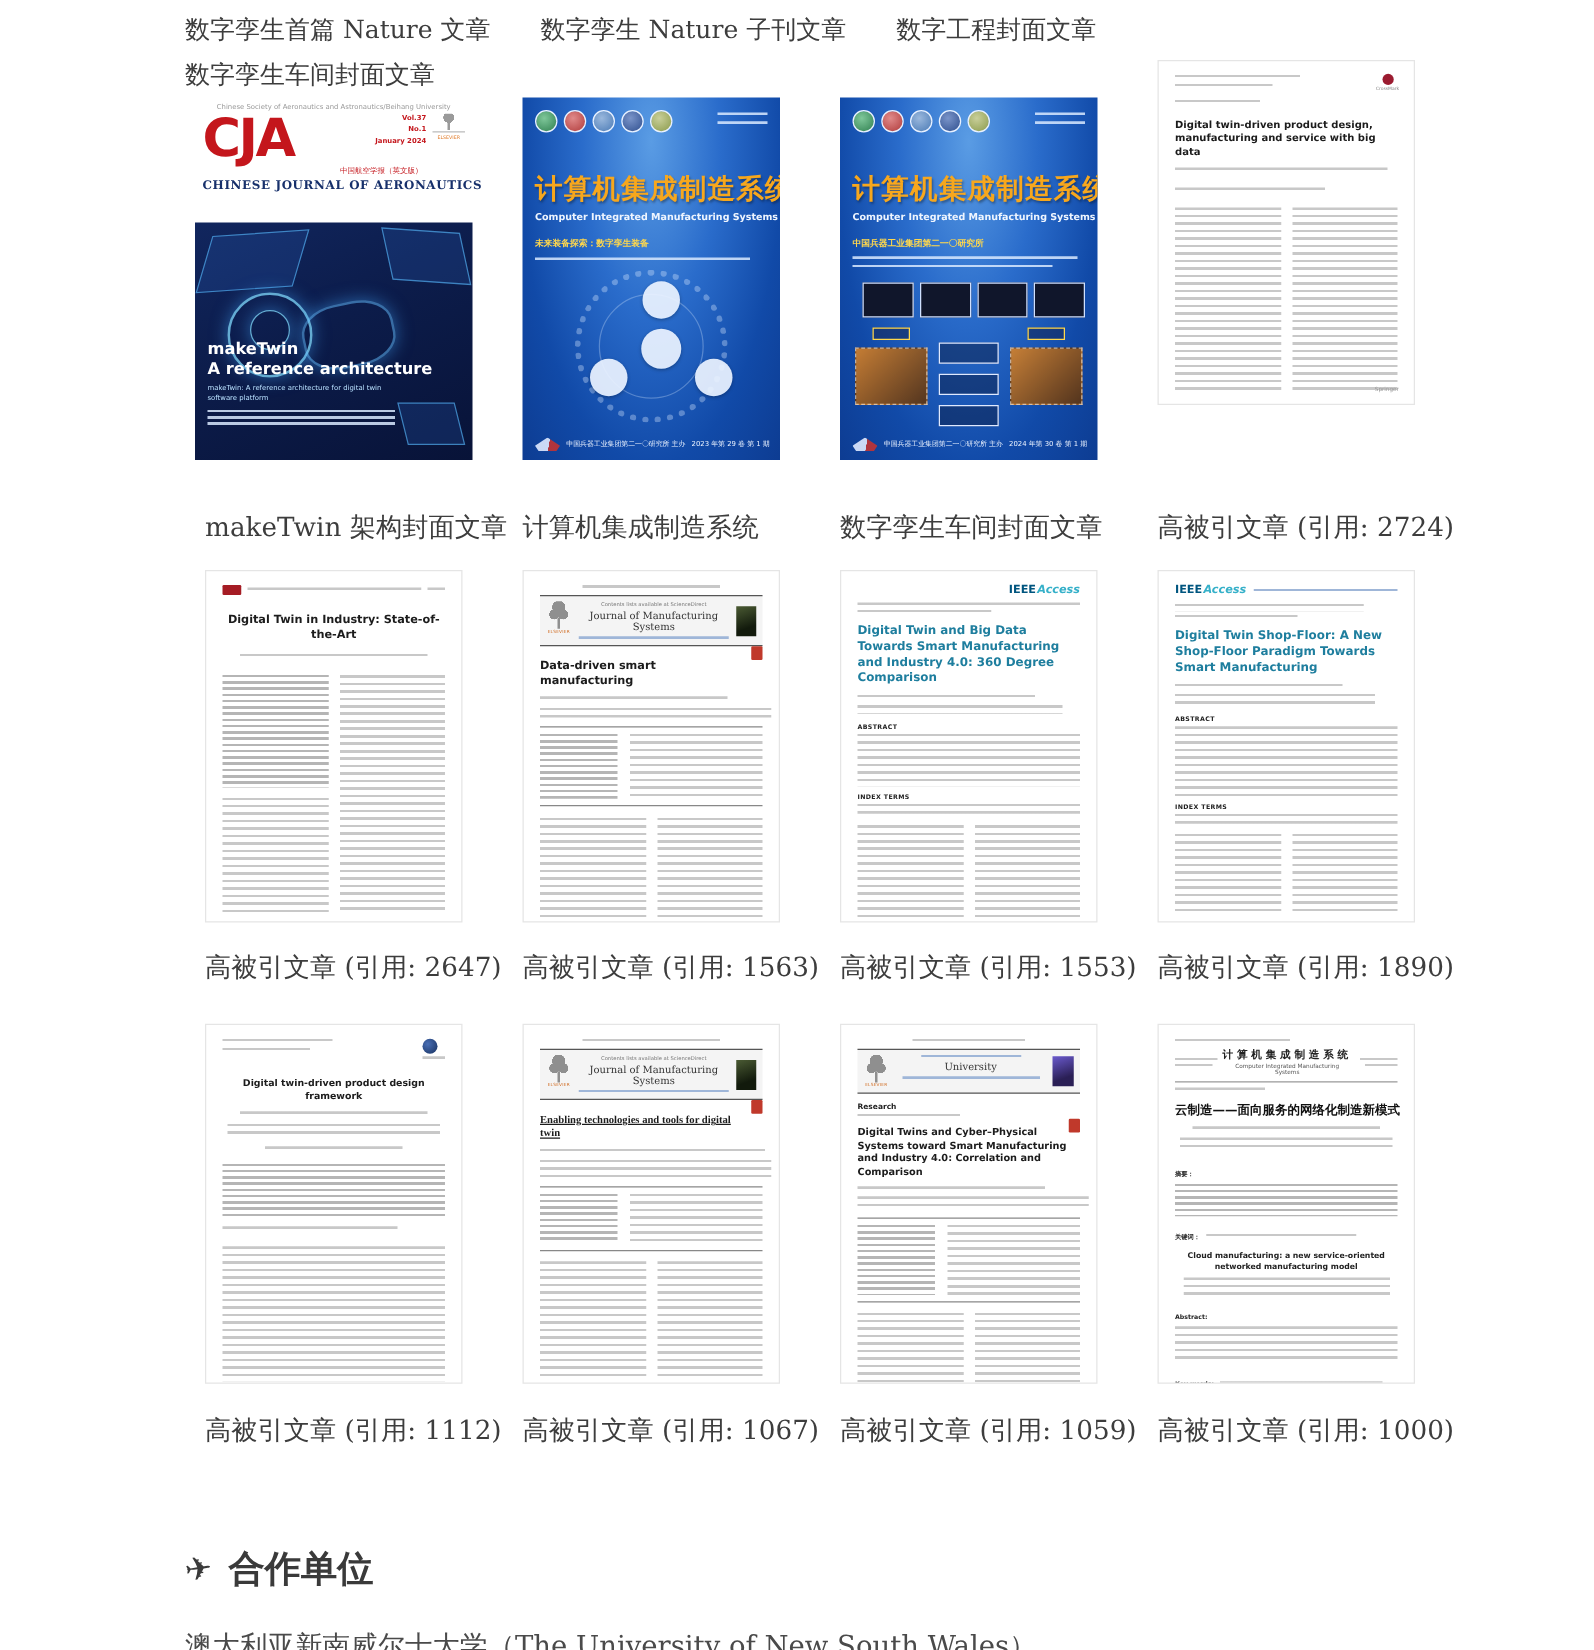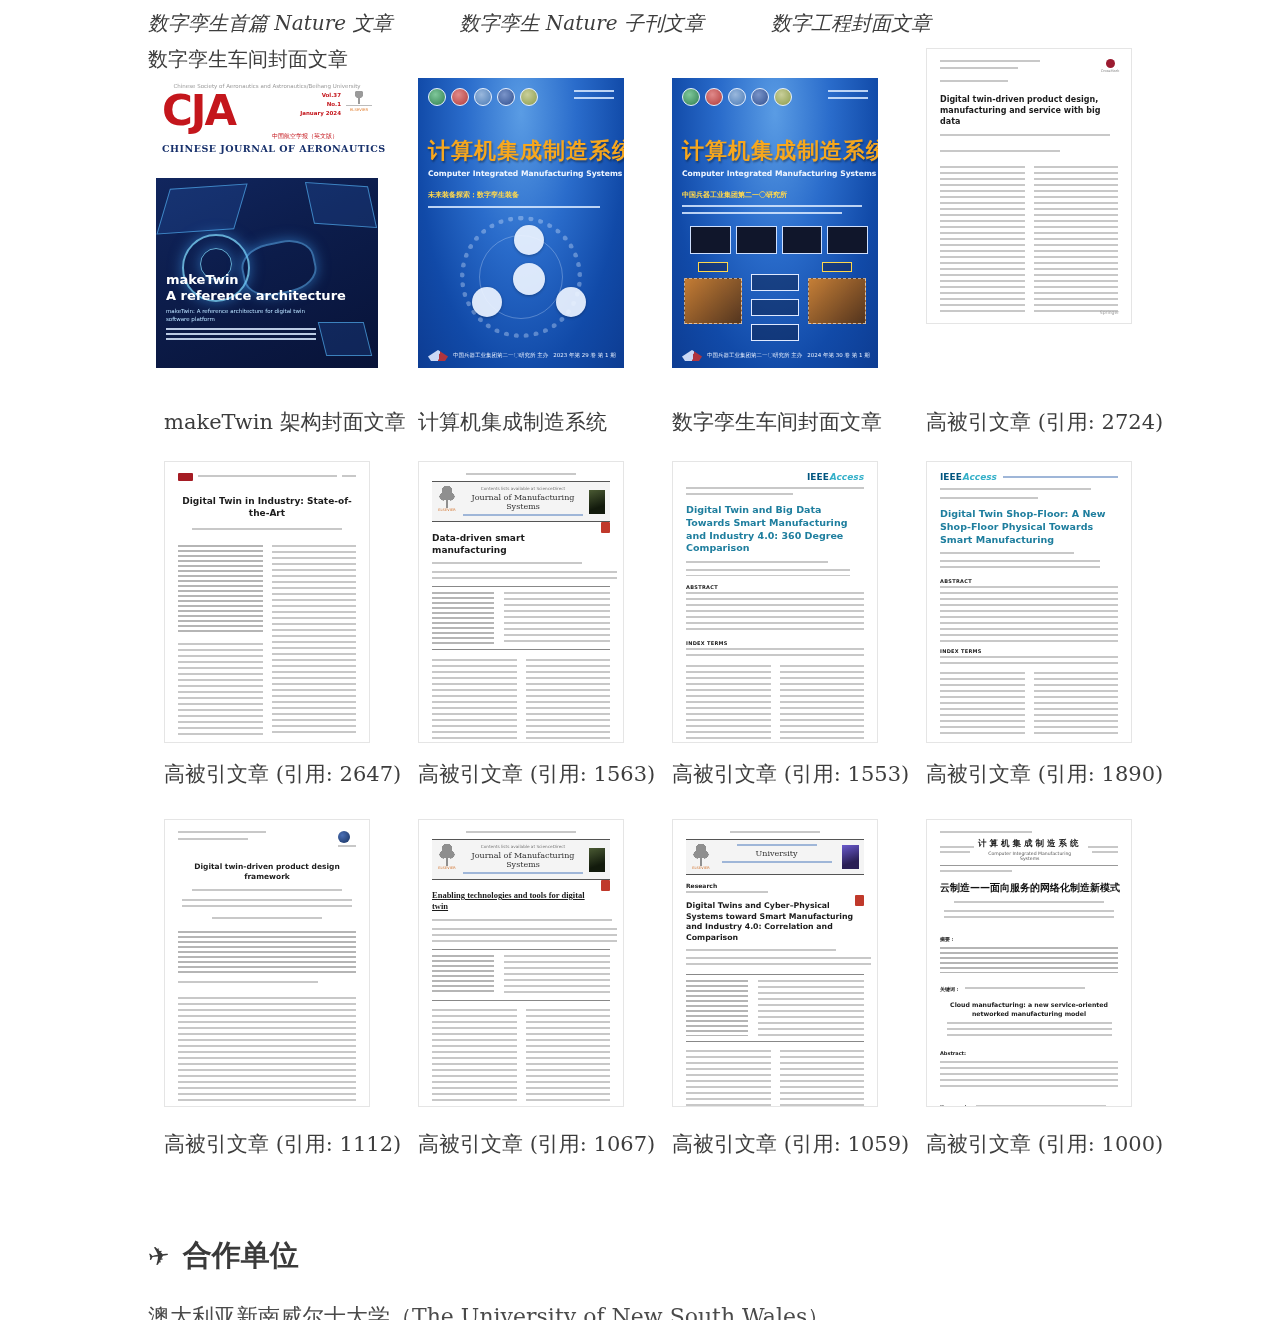--- a/index.html
+++ b/index.html
@@ -1,29 +1,29 @@
 <!DOCTYPE html>
 <html><head>
 <meta charset="utf-8">
 <style>
   html,body{margin:0;padding:0;background:#fff;}
   body{width:1275px;height:1320px;overflow:hidden;font-family:"DejaVu Serif",serif;color:#3d3d3d;}
   .content{padding:10px 0 0 148px;width:984px;}
 
   
   .topcaps{font-size:20px;line-height:26px;color:#3d3d3d;}
-  .topcaps .l1{display:flex;gap:67px;white-space:nowrap;font-style:italic;}
+  .topcaps .l1{display:flex;gap:40px;white-space:nowrap;}
   .topcaps .l2{margin-top:10px;white-space:nowrap;}
 
   
   .pubgrid{display:grid;grid-template-columns:repeat(4,222px);column-gap:32px;}
   .fig{display:flex;flex-direction:column;margin:0 0 20px 16px;}
   .tbox{position:relative;display:flex;justify-content:center;}
   .row1 .tbox{height:318px;align-items:flex-start;padding-top:6px;}
-  .row2 .tbox{height:292px;align-items:center;}
+  .row2 .tbox{height:292px;}
   .row3 .tbox{height:310px;align-items:center;}
   .lift{margin-top:-30px;}
   .fig figcaption{margin-top:12px;font-size:21px;color:#3d3d3d;white-space:nowrap;}
 
   
   .gl{background-image:repeating-linear-gradient(to bottom,#c8c8c8 0 2px,transparent 2px 6px);}
   .gld{background-image:repeating-linear-gradient(to bottom,#b5b5b5 0 2px,transparent 2px 5px);}
   .gll{background-image:repeating-linear-gradient(to bottom,rgba(217,233,255,.85) 0 2px,transparent 2px 5px);}
   .glb{background-image:repeating-linear-gradient(to bottom,#9fb6d8 0 2px,transparent 2px 6px);}
   .cols{display:flex;gap:9px;} .col{flex:1;}
@@ -435,21 +435,21 @@
       <div class="tbox">
         <div class="paper" style="height:282px;">
           <div style="display:flex;align-items:center;gap:6px;">
             <div class="axlogo">
               <span class="ax-i">IEEE</span><span class="ax-a">Access</span>
             </div>
             <div class="glb" style="flex:1;height:4px;"></div>
           </div>
           <div class="gl" style="width:85%;height:6px;margin-top:6px;"></div>
           <div class="gl" style="width:55%;height:3px;margin-top:3px;"></div>
-          <div class="ax-title">Digital Twin Shop-Floor: A New Shop-Floor Physical Towards Smart Manufacturing</div>
+          <div class="ax-title">Digital Twin Shop-Floor: A New Shop-Floor Paradigm Towards Smart Manufacturing</div>
           <div class="gl" style="width:75%;height:4px;margin-top:6px;"></div>
           <div class="gl" style="width:90%;height:10px;margin-top:4px;"></div>
           <div style="margin-top:8px;">
             <span class="ax-lab">ABSTRACT</span>
             <div class="gl" style="height:56px;"></div>
           </div>
           <div style="margin-top:6px;">
             <span class="ax-lab">INDEX TERMS</span>
             <div class="gl" style="height:8px;"></div>
           </div>

